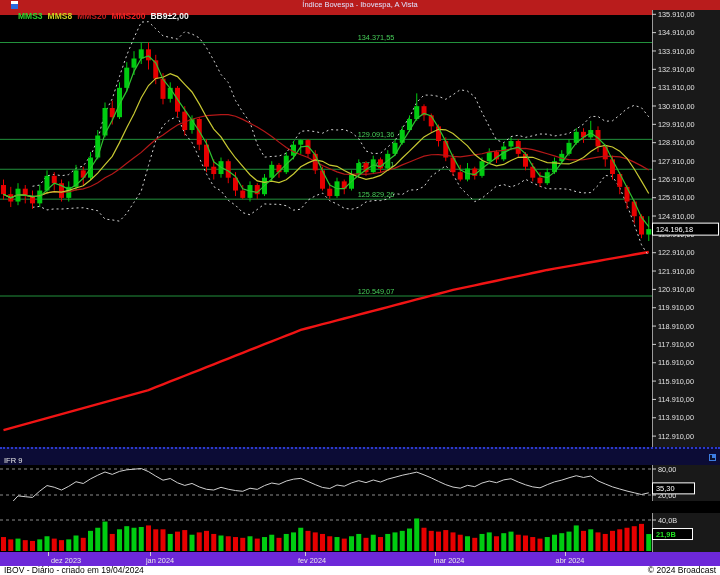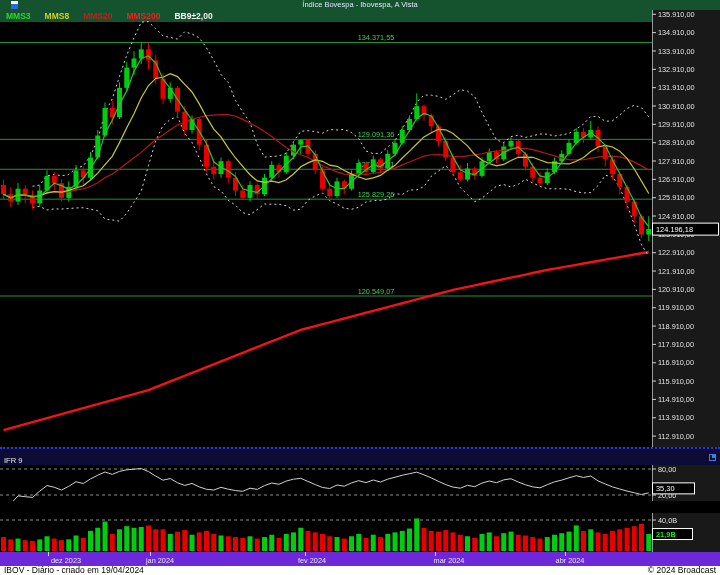--- a/index.html
+++ b/index.html
@@ -1,23 +1,23 @@
 <!DOCTYPE html>
 <html><head>
 <meta charset="utf-8">
 <style>
   html,body{margin:0;padding:0;background:#000;}
   .screen{position:relative;width:720px;height:575px;background:#000;overflow:hidden;
           font-family:"Liberation Sans",sans-serif;-webkit-font-smoothing:none;}
-  .titlebar{position:absolute;top:0;left:0;width:720px;height:22px;background:#14532d;
+  .titlebar{position:absolute;top:0;left:0;width:720px;height:15px;background:#b91c1c;
             color:#dfe3ff;font-size:7.5px;line-height:10px;text-align:center;}
   .app-icon{position:absolute;left:11px;top:1px;width:7px;height:8px;
             background:linear-gradient(180deg,#ffffff 0 3px,#2a6ae0 3px 100%);}
-  .legend{position:absolute;top:11px;left:6px;height:11px;line-height:11px;z-index:5;
-          display:flex;gap:14px;font-size:8.5px;font-weight:bold;white-space:nowrap;}
+  .legend{position:absolute;top:11px;left:18px;height:11px;line-height:11px;z-index:5;
+          display:flex;gap:5px;font-size:8.5px;font-weight:bold;white-space:nowrap;}
   #main-chart{position:absolute;top:10px;left:0;}
   .subheader{position:absolute;left:0;width:720px;background:#0c0c36;color:#e8e8e8;
              border-top:2px dotted #2a3acc;box-sizing:border-box;font-size:7.5px;}
   #ifr-header{top:447px;height:18px;padding:7px 0 4px 4px;}
   #vol-header{top:501px;height:12px;line-height:10px;padding-left:4px;}
   #vol-header .ma{margin-left:22px;}
   #ifr-chart{position:absolute;top:465px;left:0;}
   #vol-chart{position:absolute;top:513px;left:0;}
   .expand{position:absolute;right:4px;width:7px;height:7px;border:1px solid #3d7de0;
           background:#0a1230;box-sizing:border-box;}

